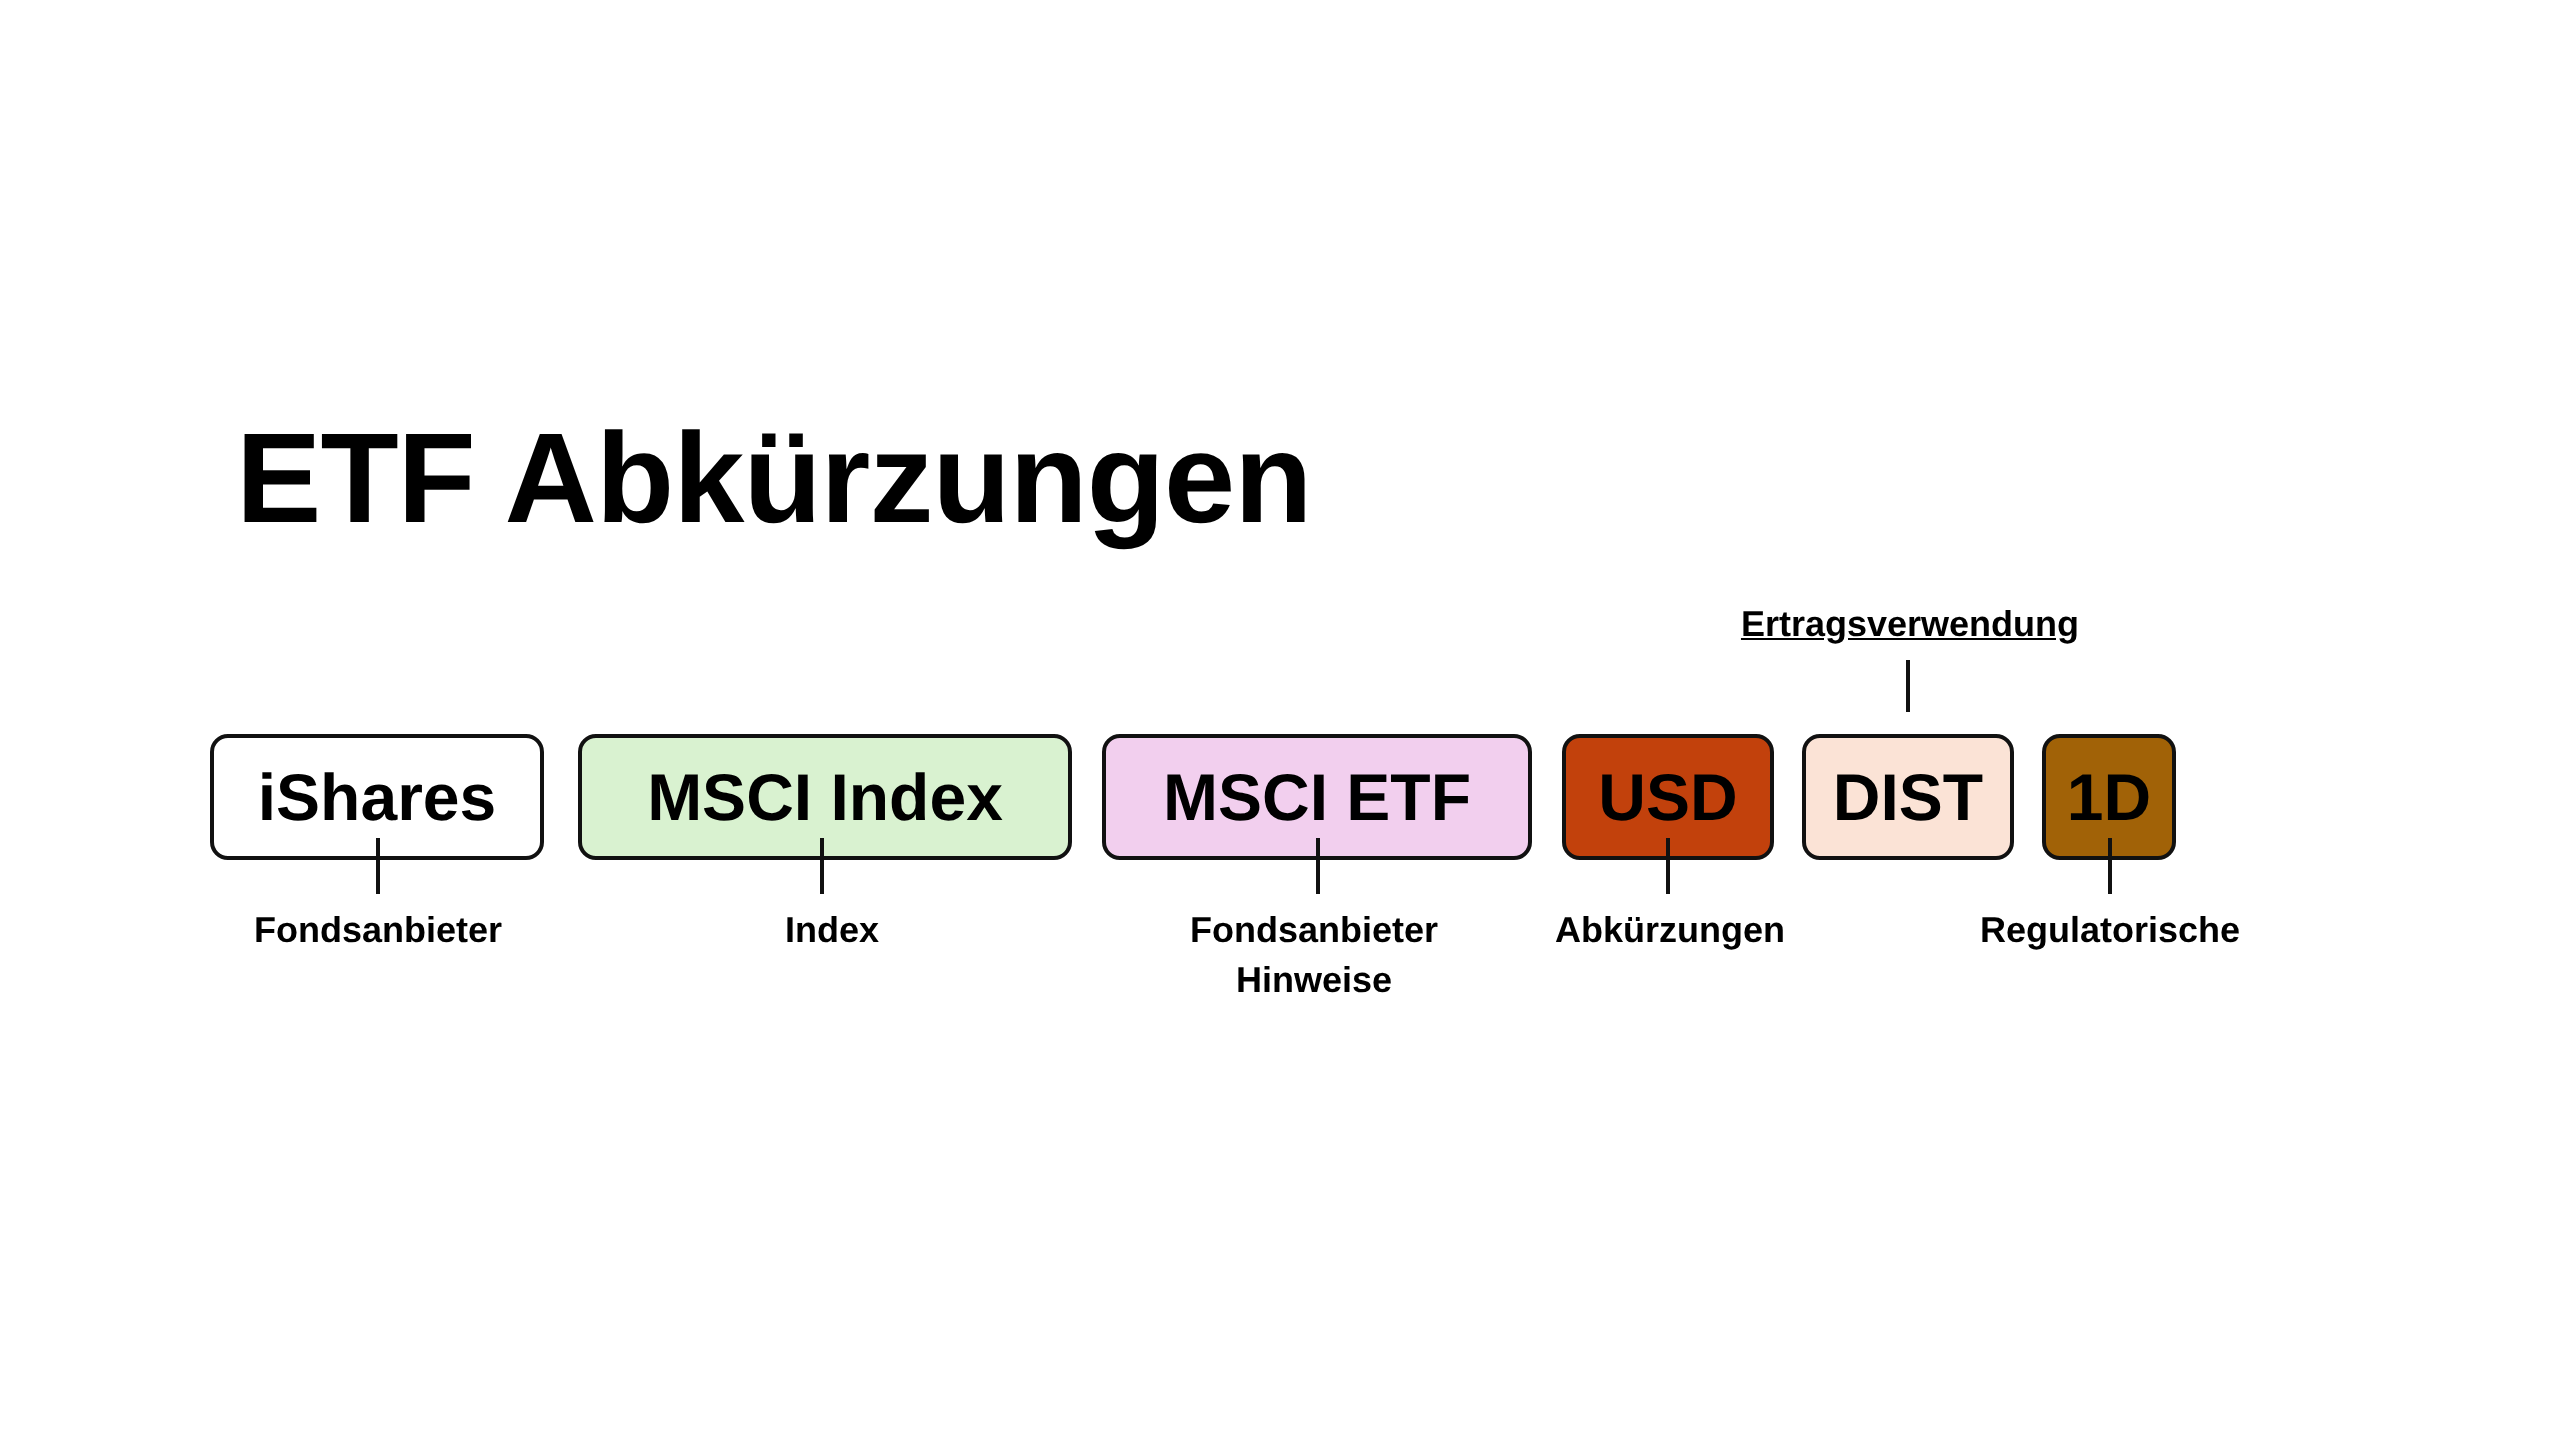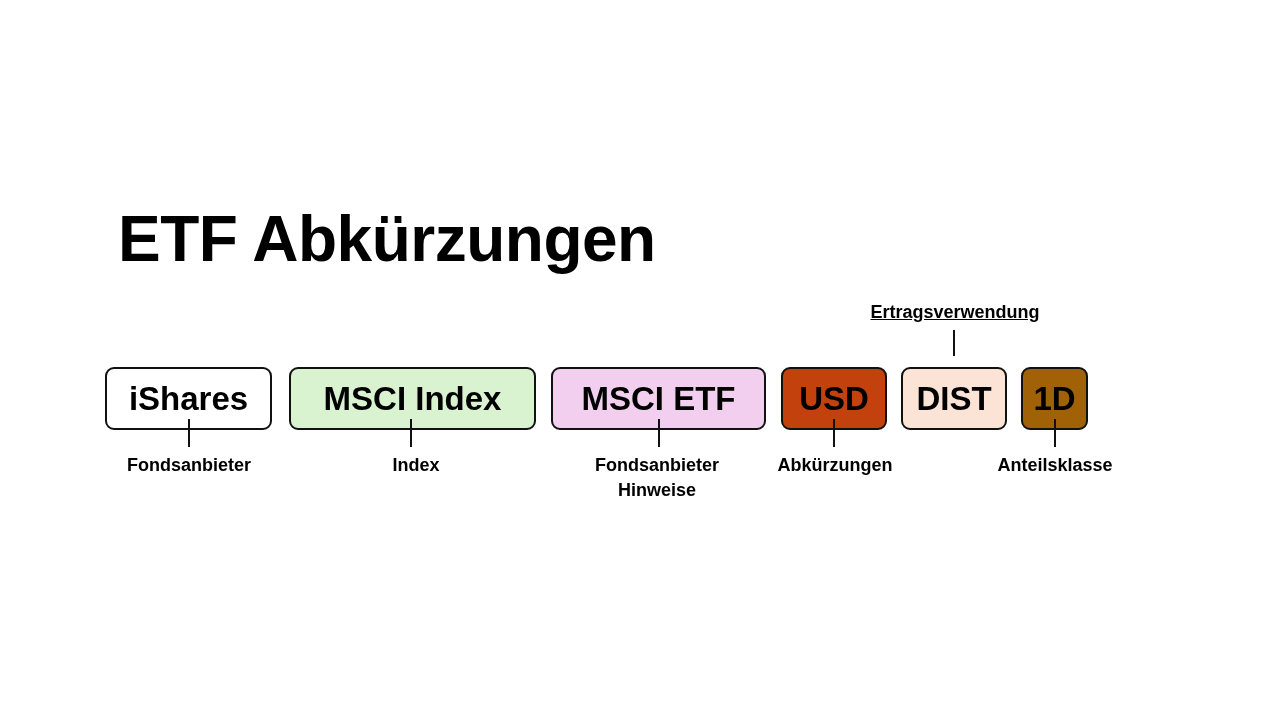--- a/index.html
+++ b/index.html
@@ -50,14 +50,14 @@
   <div class="box" style="left:901px;width:102px;background:#fbe3d6;">
     <span>DIST</span>
   </div>
   <div class="line" style="left:953px;top:330px;height:26px;"></div>
   <div class="label" style="left:955px;top:300px;text-decoration:underline;">Ertragsverwendung</div>
 
   <div class="box" style="left:1021px;width:63px;background:#a16207;">
     <span>1D</span>
   </div>
   <div class="line" style="left:1054px;top:419px;height:28px;"></div>
-  <div class="label" style="left:1055px;top:453px;">Anteilsklasse</div>
+  <div class="label" style="left:1055px;top:453px;">Regulatorische</div>
 </div>
 
 </body></html>

